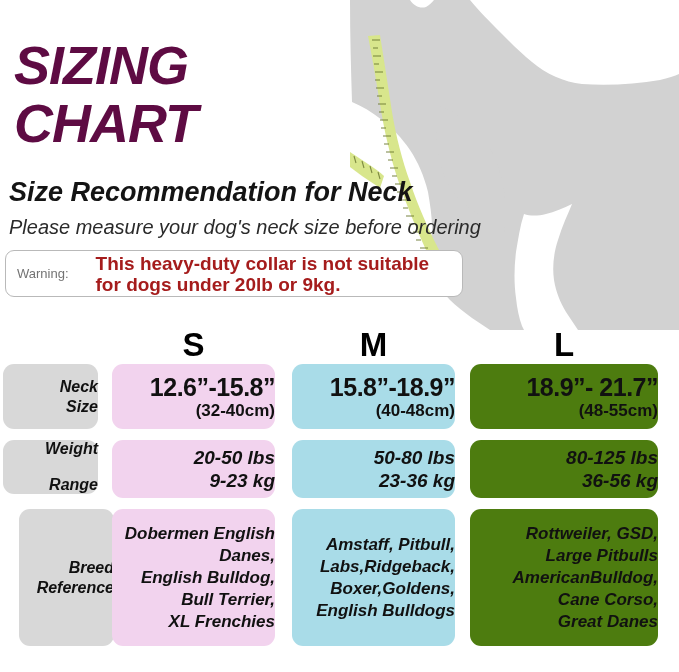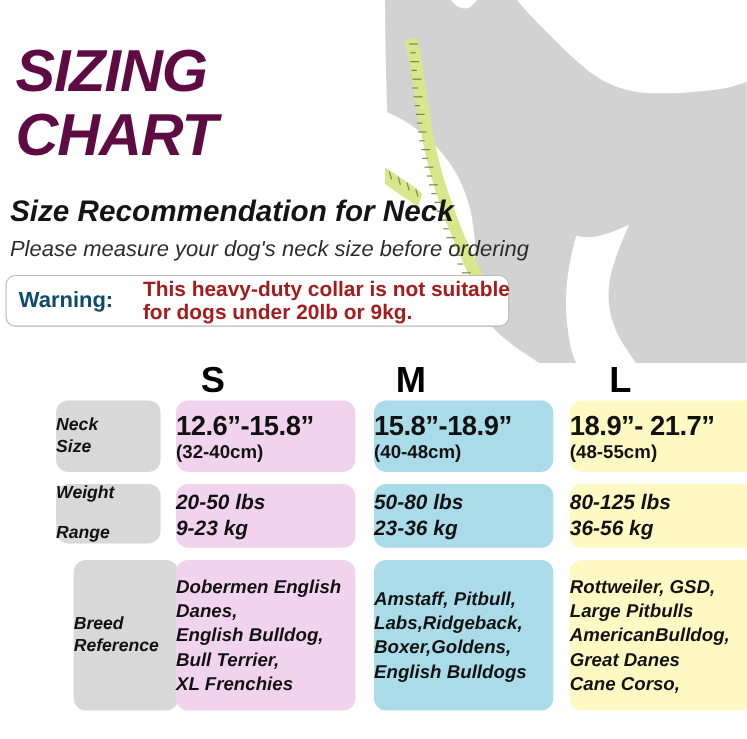--- a/index.html
+++ b/index.html
@@ -75,23 +75,23 @@
     height: 47px;
     box-sizing: border-box;
     border: 1px solid #b9b9b9;
     border-radius: 9px;
     background: #ffffff;
     display: flex;
     align-items: center;
     padding-left: 11px;
   }
   #warning-label {
-    font-weight: bold;
-    font-size: 20px;
-    color: #0c4a6e;
+    font-weight: normal;
+    font-size: 13px;
+    color: #737373;
     white-space: nowrap;
     margin-right: 12px;
   }
   #warning-text {
     font-weight: bold;
     font-size: 19px;
     line-height: 21px;
     color: #A51C1C;
   }
   #warning-text span { display: block; white-space: nowrap; margin-left: 15px; }
@@ -120,36 +120,35 @@
     position: relative;
     margin-bottom: 11px;
   }
   .cell {
     position: absolute;
     top: 0;
     box-sizing: border-box;
     border-radius: 11px;
     display: flex;
     flex-direction: column;
-    align-items: flex-start;
+    align-items: flex-end;
     justify-content: center;
     text-align: center;
     font-style: italic;
     font-weight: bold;
     color: #111111;
-    margin-left: 48px;
   }
   .cell-label {
     background: #D8D8D8;
     font-size: 16px;
     line-height: 20px;
   }
   .cell-s { background: #F2D3EE; }
   .cell-m { background: #A9DCE8; }
-  .cell-l { background: #fef9c3; }
+  .cell-l { background: #4d7c0f; }
 
   .neck-main {
     font-size: 25px;
     line-height: 28px;
     font-style: normal;
     letter-spacing: -0.5px;
   }
   .neck-sub {
     font-size: 17px;
     line-height: 20px;
@@ -364,19 +363,19 @@
       <div class="cell cell-m" style="left:292px; width:163px; height:137px;">
         <div class="breed-line">Amstaff, Pitbull,</div>
         <div class="breed-line">Labs,Ridgeback,</div>
         <div class="breed-line">Boxer,Goldens,</div>
         <div class="breed-line">English Bulldogs</div>
       </div>
       <div class="cell cell-l" style="left:470px; width:188px; height:137px;">
         <div class="breed-line">Rottweiler, GSD,</div>
         <div class="breed-line">Large Pitbulls</div>
         <div class="breed-line">AmericanBulldog,</div>
+        <div class="breed-line">Cane Corso,</div>
         <div class="breed-line">Great Danes</div>
-        <div class="breed-line">Cane Corso,</div>
       </div>
     </div>
 
   </div>
 </div>
 
 </body></html>

